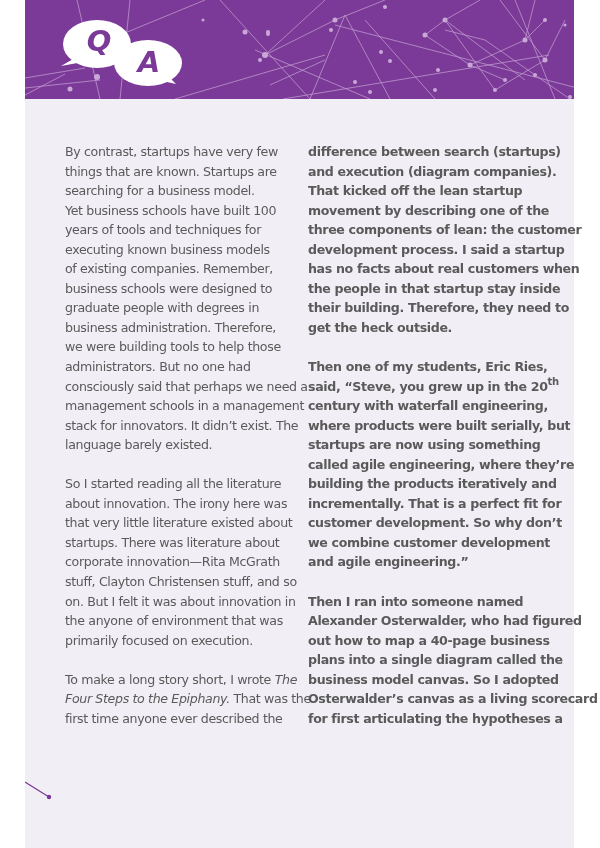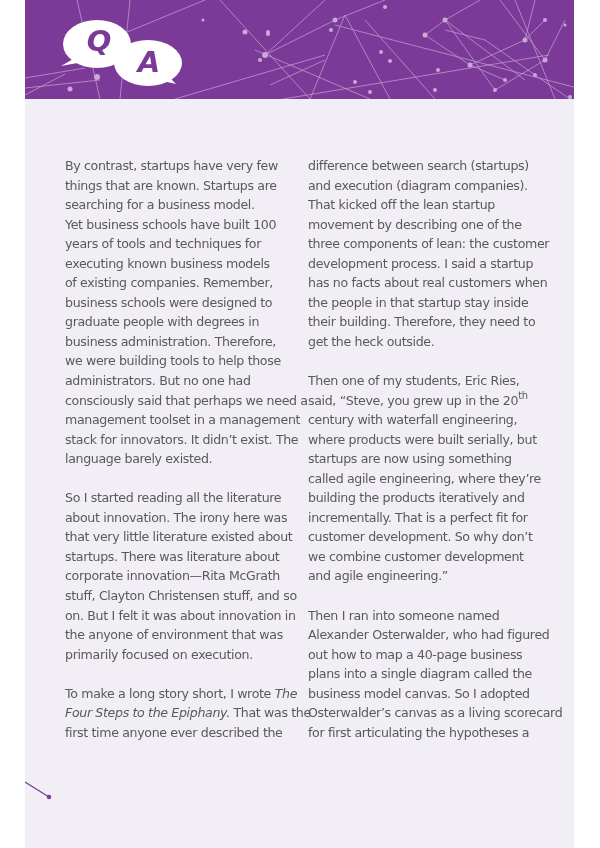--- a/index.html
+++ b/index.html
@@ -1,23 +1,23 @@
 <!DOCTYPE html>
 <html><head>
 <meta charset="utf-8">
 <style>
   html, body { margin:0; padding:0; background:#ffffff; }
   body { width:600px; height:848px; position:relative; overflow:hidden; font-family:"DejaVu Sans", "Liberation Sans", sans-serif; }
   .page { position:absolute; left:25px; top:0; width:549px; height:848px; background:#f1eef5; }
   .header { position:absolute; left:0; top:0; width:549px; height:99px; background:#7b3a97; overflow:hidden; }
   .header svg.net { position:absolute; left:0; top:0; }
   .bubbles { position:absolute; left:0; top:0; width:200px; height:99px; }
-  .col { position:absolute; top:156px; width:240px; color:#5a5a5a; font-size:12.6px; line-height:19.55px; letter-spacing:-0.35px; }
+  .col { position:absolute; top:142px; width:240px; color:#5a5a5a; font-size:12.6px; line-height:19.55px; letter-spacing:-0.35px; }
   .col.left { left:40px; }
-  .col.right { left:283px; width:245px; }
+  .col.right { left:283px; width:245px;font-weight:bold; }
   .col p { margin:0; white-space:nowrap; }
   .col .gap { height:19.55px; }
   .col em { }
   .col sup { font-size:10px; line-height:0; vertical-align:6px; }
   .corner-line { position:absolute; left:0; top:776px; }
 </style>
 </head>
 <body>
 
 <div class="page">
@@ -117,21 +117,21 @@
       <p>Yet business schools have built 100</p>
       <p>years of tools and techniques for</p>
       <p>executing known business models</p>
       <p>of existing companies. Remember,</p>
       <p>business schools were designed to</p>
       <p>graduate people with degrees in</p>
       <p>business administration. Therefore,</p>
       <p>we were building tools to help those</p>
       <p>administrators. But no one had</p>
       <p>consciously said that perhaps we need a</p>
-      <p>management toolset in a management</p>
+      <p>management schools in a management</p>
       <p>stack for innovators. It didn’t exist. The</p>
       <p>language barely existed.</p>
     </div>
     <div class="gap"></div>
     <div>
       <p>So I started reading all the literature</p>
       <p>about innovation. The irony here was</p>
       <p>that very little literature existed about</p>
       <p>startups. There was literature about</p>
       <p>corporate innovation—Rita McGrath</p>

